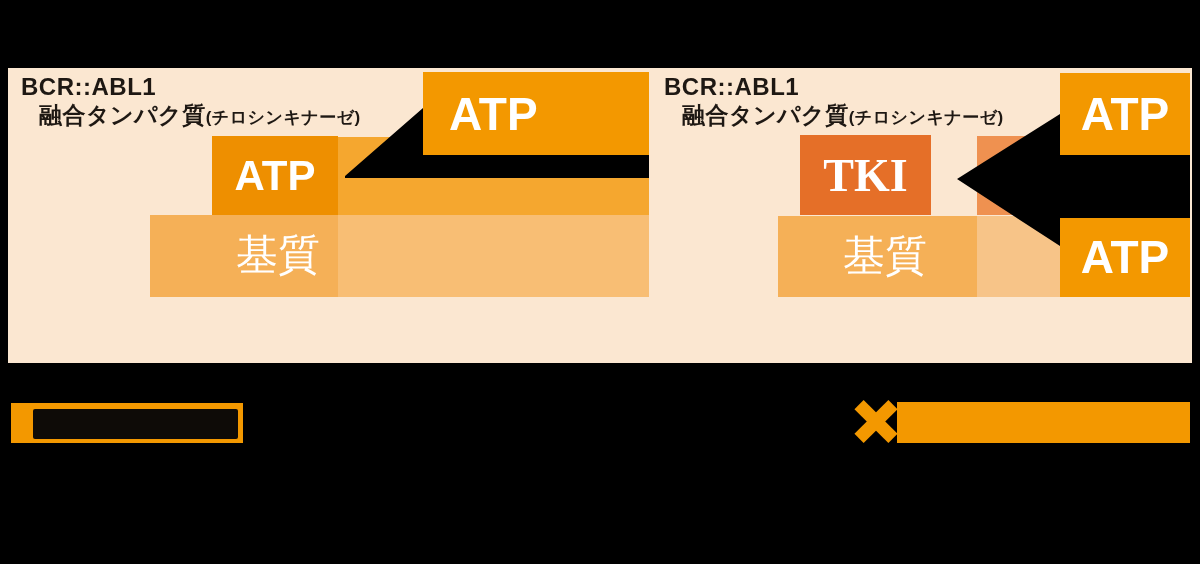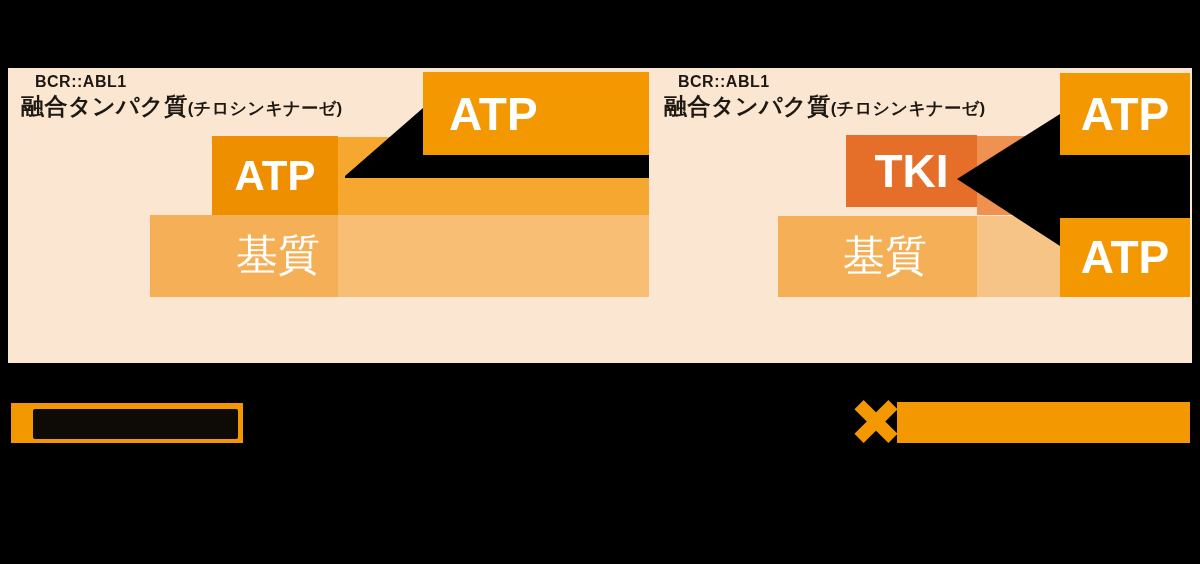--- a/index.html
+++ b/index.html
@@ -9,31 +9,31 @@
     --white:#FFFFFF; --darkmass:#0E0B07;
   }
   html,body{margin:0;padding:0;background:var(--black);}
   #stage{
     position:relative;width:1200px;height:564px;background:var(--black);
     overflow:hidden;font-family:"Liberation Sans","DejaVu Sans",sans-serif;
   }
   .abs{position:absolute;}
   #panel{left:8px;top:68px;width:1184px;height:295px;background:var(--panel);}
   .diagram-label{color:var(--ink);line-height:1.22;}
-  .diagram-label .l1{font-size:16px;font-weight:bold;letter-spacing:.5px;margin-left:14px;}
-  .diagram-label .l2{font-size:23px;font-weight:bold;letter-spacing:.5px;}
+  .diagram-label .l1{font-size:24px;font-weight:bold;letter-spacing:.5px;}
+  .diagram-label .l2{font-size:23px;font-weight:bold;letter-spacing:.5px;margin-left:18px;}
   .diagram-label .l2 .paren{font-size:17px;font-weight:bold;}
   .box{display:flex;align-items:center;justify-content:center;color:var(--white);font-weight:bold;}
   .atp-free{left:423px;top:72px;width:226px;height:83px;background:var(--orange);
     justify-content:flex-start;padding-left:26px;box-sizing:border-box;font-size:46px;}
   .atp-pocket{left:212px;top:136px;width:126px;height:79px;background:var(--orange-deep);font-size:42px;}
   .kinase-band-left{left:338px;top:137px;width:311px;height:78px;background:var(--band);}
   .substrate-a-left{left:150px;top:215px;width:188px;height:82px;background:var(--substrate);}
   .substrate-b-left{left:338px;top:215px;width:311px;height:82px;background:var(--substrate-light);}
-  .tki-box{left:846px;top:135px;width:131px;height:72px;background:var(--tki);font-size:46px;}
+  .tki-box{left:800px;top:135px;width:131px;height:80px;background:var(--tki);font-size:46px;font-family:Liberation Serif, serif;}
   .kinase-band-right{left:977px;top:136px;width:83px;height:79px;background:var(--salmon);}
   .substrate-a-right{left:778px;top:216px;width:199px;height:81px;background:var(--substrate);}
   .substrate-b-right{left:977px;top:216px;width:83px;height:81px;background:var(--substrate-light2);}
   .atp-top-right{left:1060px;top:73px;width:130px;height:82px;background:var(--orange);font-size:46px;}
   .atp-bottom-right{left:1060px;top:217px;width:130px;height:80px;background:var(--orange);font-size:46px;}
   .substrate-text{color:var(--white);font-weight:normal;font-size:42px;line-height:1;}
   #substrate-text-left{left:236px;top:234px;}
   #substrate-text-right{left:843px;top:235px;}
   #arrow-overlay{left:0;top:0;width:1200px;height:564px;pointer-events:none;}
   .caption-bar-left{left:11px;top:403px;width:232px;height:40px;background:var(--orange);}

